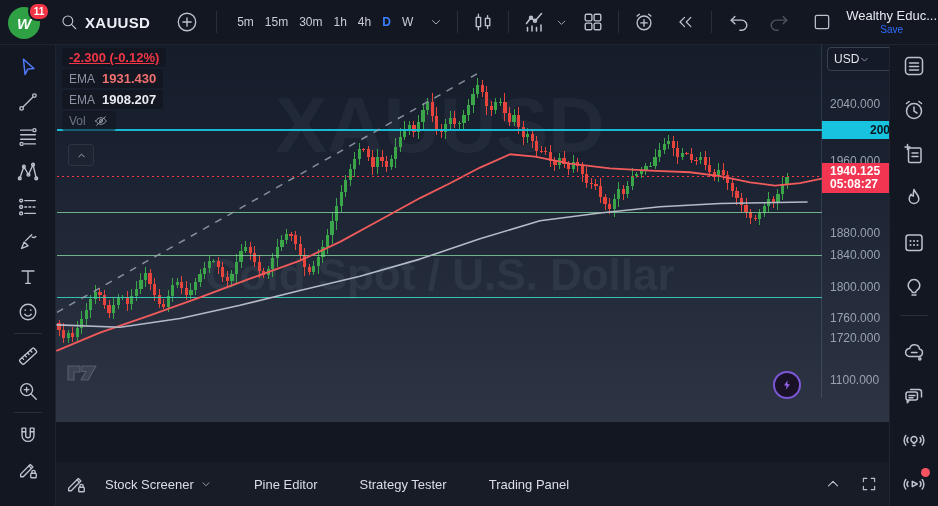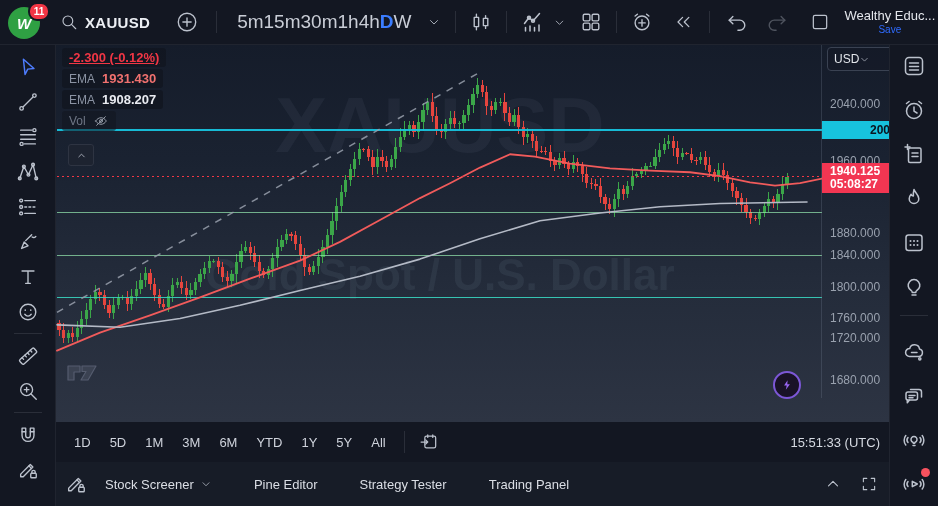--- a/index.html
+++ b/index.html
@@ -7,21 +7,21 @@
   .icon{fill:none;stroke:#bcc2cd;stroke-width:1.5;stroke-linecap:round;stroke-linejoin:round;}
   .vdiv{width:1px;height:22px;background:#2a2e39;flex:0 0 1px;}
   
   #topbar{position:absolute;left:0;top:0;width:938px;height:44px;background:#131722;border-bottom:1px solid #20242f;display:flex;align-items:center;z-index:6;}
   #logo-wrap{position:relative;margin-left:8px;width:36px;height:36px;flex:0 0 36px;}
   #logo{width:32px;height:32px;border-radius:50%;background:#2fa043;color:#fff;font-weight:bold;font-style:italic;display:flex;align-items:center;justify-content:center;font-size:15px;margin-top:3px;}
   #logo-badge{position:absolute;top:-2px;right:-6px;background:#f23645;color:#fff;font-size:10px;font-weight:bold;min-width:12px;height:15px;padding:0 3px;border-radius:9px;display:flex;align-items:center;justify-content:center;border:2px solid #131722;}
   #symbol-search{display:flex;align-items:center;gap:7px;margin-left:16px;cursor:pointer;}
   #symbol-text{font-weight:bold;font-size:15px;color:#eceff4;letter-spacing:.3px;}
   .tbbtn{display:flex;align-items:center;justify-content:center;cursor:pointer;padding:4px;}
-  #tf-row{display:flex;align-items:center;gap:0;margin:0 12px;font-size:19px;color:#c9cdd6;justify-content:space-between;}
+  #tf-row{display:flex;align-items:center;gap:11px;margin:0 12px;font-size:12px;color:#c9cdd6;justify-content:space-between;}
   .tf-btn{cursor:pointer;}
   .tf-btn.active{color:#3b7dff;font-weight:bold;}
   #account-block{display:flex;flex-direction:column;align-items:center;margin-left:10px;line-height:1.1;cursor:pointer;}
   #account-name{font-size:13px;color:#e4e7ec;}
   #save-label{font-size:10px;color:#2f6bff;margin-top:1px;}
   .dim{opacity:.35;}
   
   #left-rail{position:absolute;left:0;top:44px;width:55px;height:462px;background:#131722;border-right:1px solid #20242f;display:flex;flex-direction:column;align-items:center;z-index:5;}
   .tool{width:44px;height:35px;display:flex;align-items:center;justify-content:center;cursor:pointer;border-radius:4px;}
   .hdiv{width:28px;height:1px;background:#2a2e39;margin:4px 0;}
@@ -646,52 +646,31 @@
           </svg>
       </div>
       <div id="scale-ticks">
           <div class="tick" style="top: 52px;">2040.000</div>
           <div class="tick" style="top: 109.3px;">1960.000</div>
           <div class="tick" style="top: 181px;">1880.000</div>
           <div class="tick" style="top: 203.2px;">1840.000</div>
           <div class="tick" style="top: 234.5px;">1800.000</div>
           <div class="tick" style="top: 265.8px;">1760.000</div>
           <div class="tick" style="top: 286px;">1720.000</div>
-          <div class="tick" style="top: 328.4px;">1680.000</div>
+          <div class="tick" style="top: 328.4px;">1100.000</div>
         </div>
       <div id="badge-2000" class="scale-badge" style="top: 77px; background: rgb(23, 195, 222); color: rgb(10, 20, 31);">2000.000</div>
       <div id="badge-last" class="scale-badge" style="top: 118.852px; background: rgb(242, 54, 82);">
         <div>1940.125</div>
         <div>05:08:27</div>
       </div>
     </div>
 
   </div>
 
-  <div id="range-bar">
-    <div id="range-btns" style="display:flex;align-items:center;margin-left:8px">
-        <div class="rg-btn">1D</div>
-        <div class="rg-btn">5D</div>
-        <div class="rg-btn">1M</div>
-        <div class="rg-btn">3M</div>
-        <div class="rg-btn">6M</div>
-        <div class="rg-btn">YTD</div>
-        <div class="rg-btn">1Y</div>
-        <div class="rg-btn">5Y</div>
-        <div class="rg-btn">All</div>
-      </div>
-    <div class="vdiv" style="margin:0 10px"></div>
-    <div class="tbbtn">
-      <svg class="icon" width="20" height="20" viewBox="0 0 24 24">
-          <rect x="7" y="5" width="13" height="14" rx="2"></rect>
-          <path d="M10.5 3.5v3M16.5 3.5v3M2.5 12h8M8 9.5l2.5 2.5L8 14.5"></path>
-        </svg>
-    </div>
-    <div id="range-clock">15:51:33 (UTC)</div>
-  </div>
 
   <div id="bottom-panel">
     <div class="tbbtn" style="margin-left:6px">
       <svg class="icon" width="22" height="22" viewBox="0 0 24 24" stroke-width="1.3">
           <path d="M4 16.5L14.5 6l2.8 2.8L6.8 19.3H4z"></path>
           <path d="M13 7.5l2.8 2.8"></path>
           <rect x="15" y="15.5" width="6" height="5" rx="1"></rect>
           <path d="M16.2 15.5v-1.3a1.8 1.8 0 0 1 3.6 0v1.3"></path>
         </svg>
     </div>

